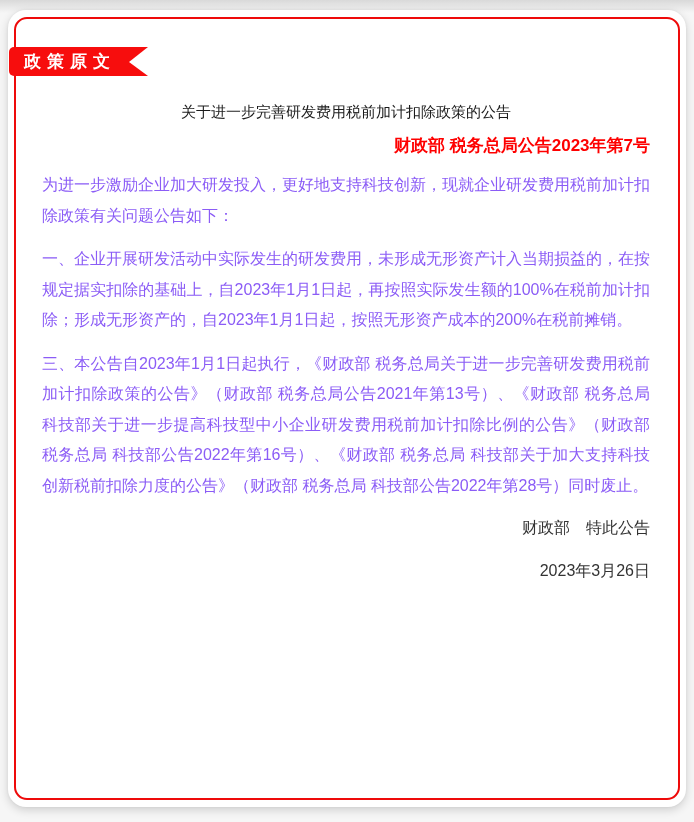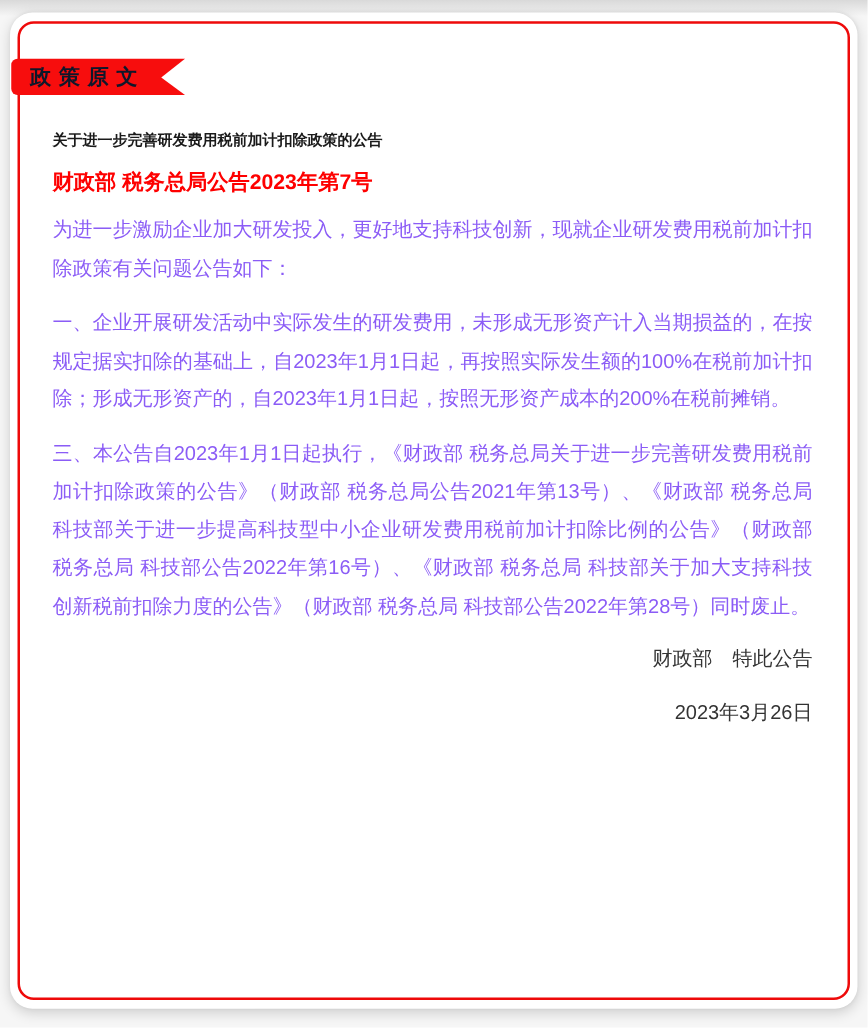--- a/index.html
+++ b/index.html
@@ -34,33 +34,33 @@
     z-index: 3;
   }
   .badge::after {
     content: ""; position: absolute; right: 0; top: 0;
     width: 0; height: 0;
     border-top: 15px solid transparent;
     border-bottom: 14px solid transparent;
     border-right: 19px solid #ffffff;
   }
   .badge-text {
-    color: #0f172a; font-weight: bold; font-size: 17px;
+    color: #ffffff; font-weight: bold; font-size: 17px;
     letter-spacing: 6px; white-space: nowrap;
   }
   .doc {
     position: absolute; left: 34px; right: 36px; top: 91px;
   }
   .title {
-    margin: 0; text-align: left;
-    font-size: 12px; font-weight: bold; color: #1a1a1a;
+    margin: 0; text-align: center;
+    font-size: 15px; font-weight: normal; color: #1a1a1a;
     line-height: 22px;
   }
   .docnum {
-    margin: 12px 0 0; text-align: left;
+    margin: 12px 0 0; text-align: right;
     font-size: 17px; font-weight: bold; color: #fe0000;
     line-height: 22px;
   }
   .para {
     margin: 13px 0 0;
     font-size: 16px; line-height: 30.5px; color: #8b5cf6;
     text-align: justify;
   }
   .sig {
     margin: 12px 0 0;

